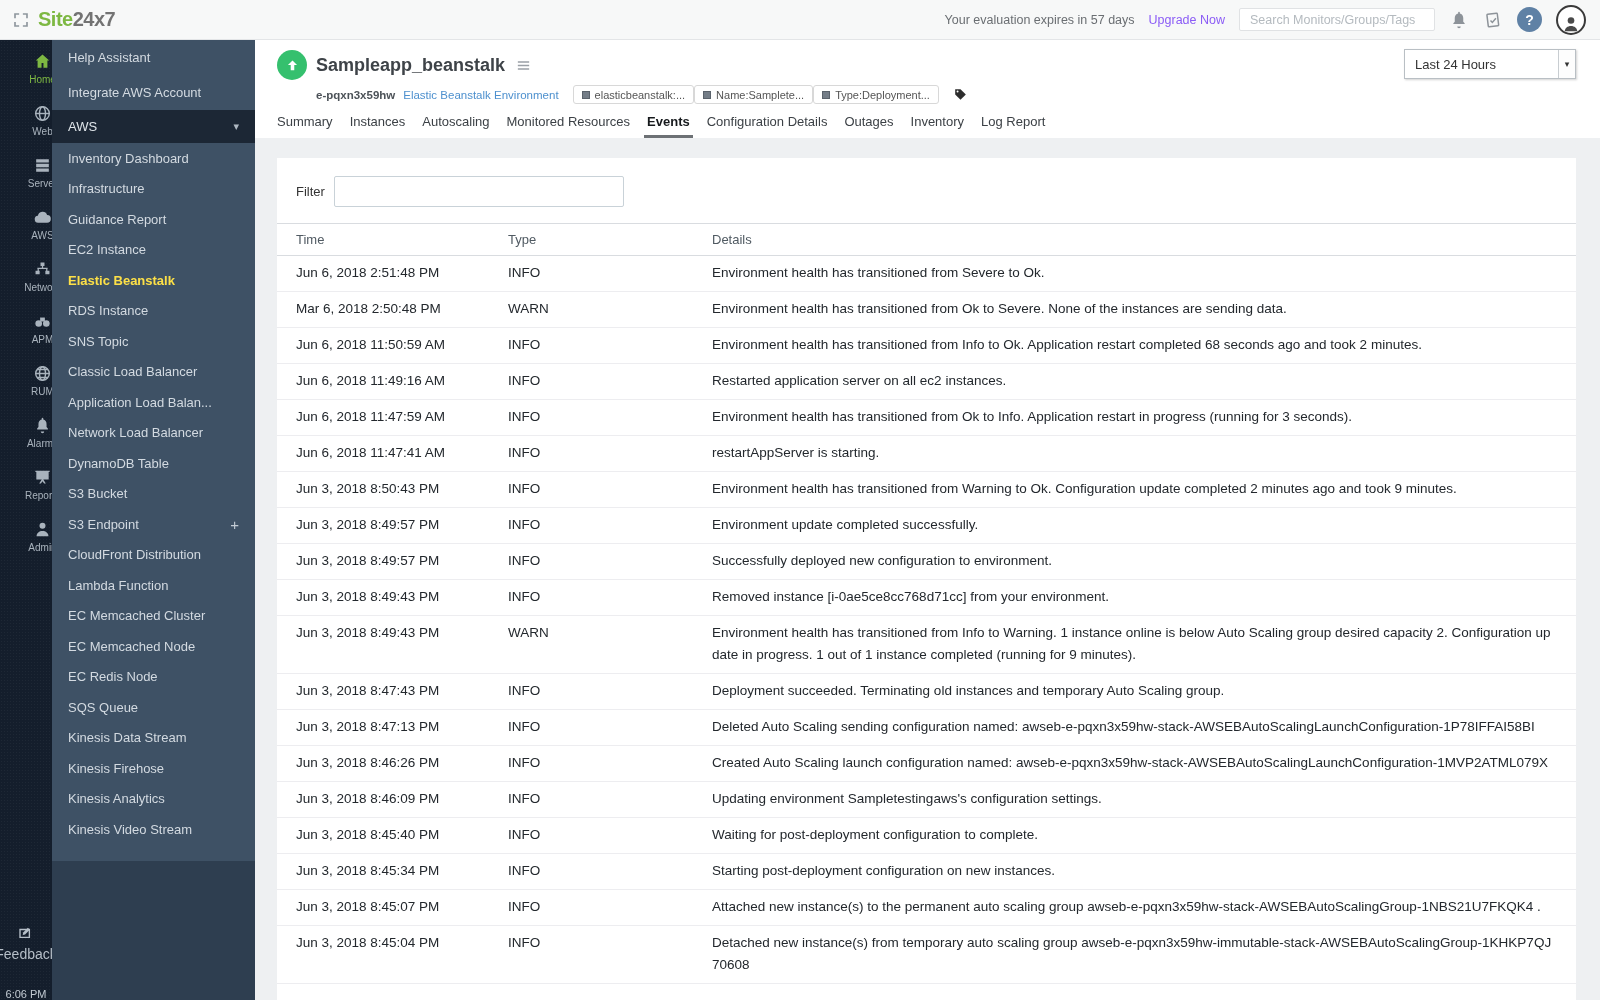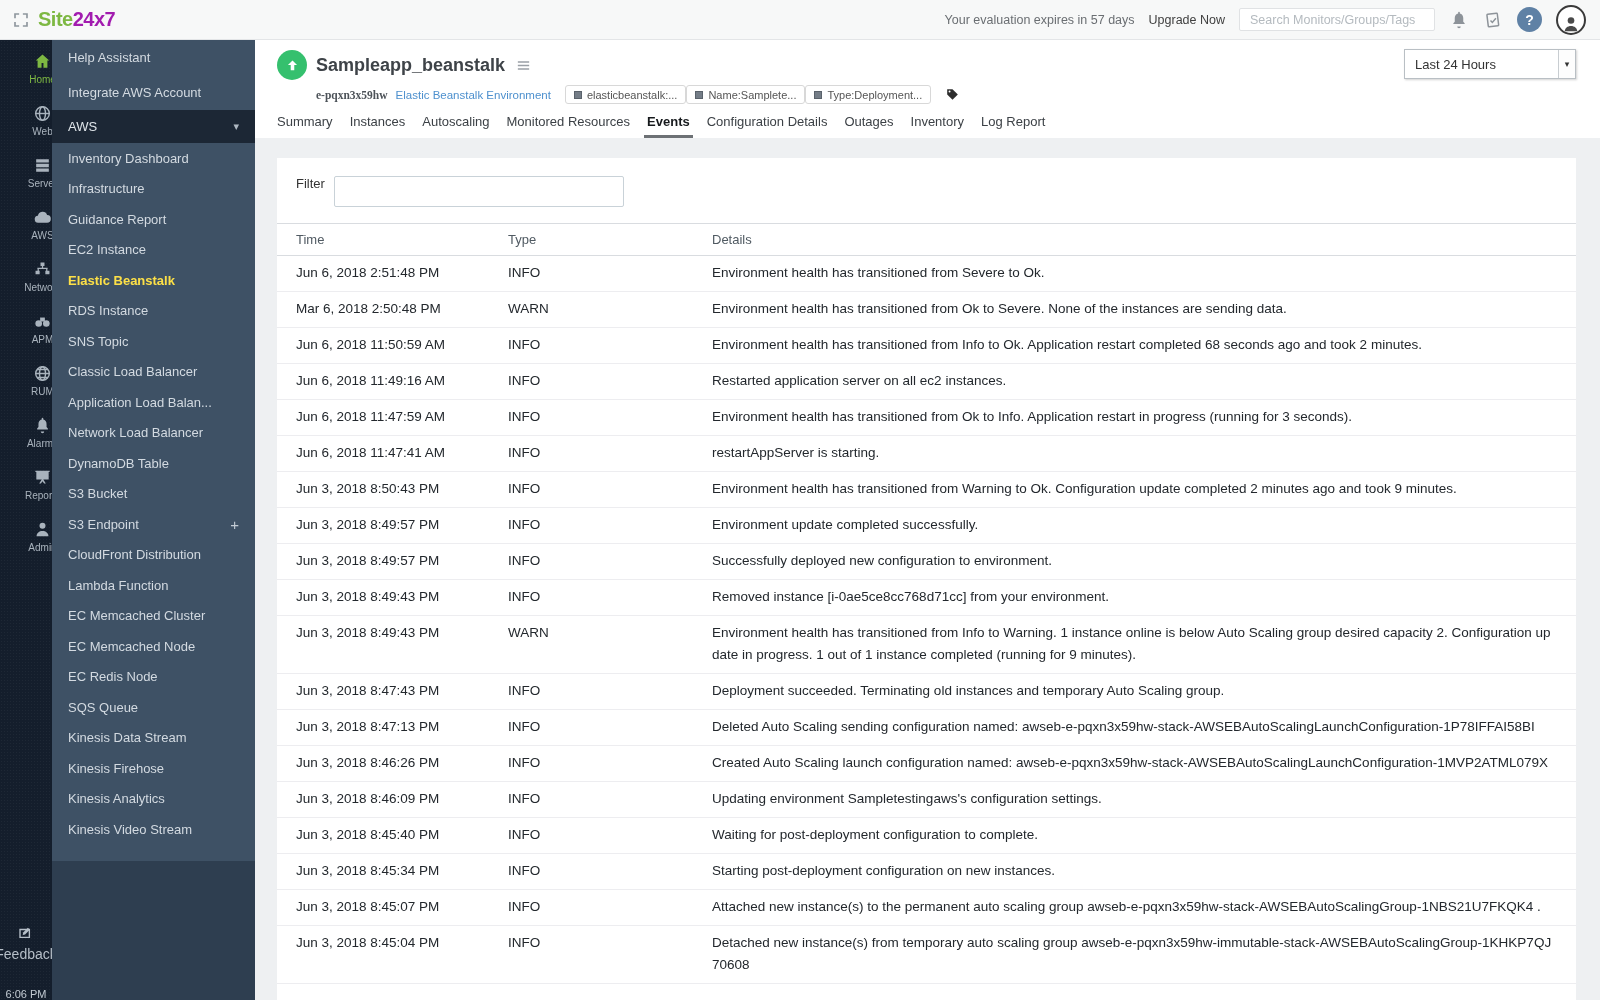--- a/index.html
+++ b/index.html
@@ -8,24 +8,24 @@
   .app { width:1600px; height:1000px; display:flex; flex-direction:column; }
 
   
   .topbar { height:40px; background:#f7f8f8; border-bottom:1px solid #e3e5e7;
             display:flex; align-items:center; justify-content:space-between; padding:0 14px 0 12px; flex:0 0 40px;}
   .brand { display:flex; align-items:center; gap:8px; }
   .expand { color:#8e969d; width:18px; height:18px; display:inline-flex; cursor:pointer;}
   .expand svg { width:18px; height:18px; }
   .logo { font-size:20px; font-weight:bold; letter-spacing:-0.5px; }
   .logo .lg { color:#7db842; }
-  .logo .ld { color:#a21caf; }
+  .logo .ld { color:#737373; }
   .top-right { display:flex; align-items:center; gap:14px; }
   .eval { font-size:12.5px; color:#6a6e72; }
-  .upgrade { font-size:12.5px; color:#404040; cursor:pointer; text-decoration:none; }
+  .upgrade { font-size:12.5px; color:#8b5cf6; cursor:pointer; text-decoration:none; }
   .search { width:196px; height:23px; border:1px solid #e0e2e4; border-radius:2px; background:#fff;
             font-size:12.5px; padding:0 10px; color:#444; outline:none; font-family:inherit;}
   .search::placeholder { color:#b4babf; }
   .tb-ic { width:20px; height:20px; color:#8d9399; display:inline-flex; cursor:pointer; }
   .tb-ic svg { width:20px; height:20px; }
   .help-circle { width:25px; height:25px; border-radius:50%; background:#5f81a5; color:#fff;
                  font-size:14px; font-weight:bold; display:flex; align-items:center; justify-content:center; cursor:pointer;}
   .avatar { width:30px; height:30px; border-radius:50%; background:#fff; border:2px solid #3a3a3a;
             display:flex; align-items:flex-end; justify-content:center; overflow:hidden; cursor:pointer;}
   .avatar svg { width:20px; height:20px; color:#4a4a4a; }
@@ -72,36 +72,36 @@
   .mon-icon svg { width:17px; height:17px; }
   .mtitle { font-size:18px; font-weight:bold; color:#3e4348; }
   .burger { width:17px; height:17px; color:#9aa0a6; margin-left:10px; cursor:pointer; }
   .burger svg { width:17px; height:17px; }
   .range-select { position:absolute; right:24px; top:9px; width:172px; height:30px; border:1px solid #b9bfc4;
                   background:#fff; display:flex; align-items:center; justify-content:space-between; font-size:13px;
                   color:#333; padding-left:10px; cursor:pointer; box-shadow:1px 1px 2px rgba(0,0,0,0.18); }
   .range-select .dd { width:17px; height:28px; border-left:1px solid #c8cdd1; display:flex; align-items:center;
                       justify-content:center; font-size:9px; color:#333; background:#fdfdfd; }
   .meta-row { display:flex; align-items:center; margin-top:5px; margin-left:39px; gap:8px; }
-  .mid { font-size:11.5px; font-weight:bold; color:#4c5258;font-family:Liberation Serif, serif; }
+  .mid { font-size:11.5px; font-weight:bold; color:#4c5258; }
   .mtype { font-size:11.5px; color:#4d90ce; text-decoration:none; cursor:pointer; margin-right:6px;}
   .chip { display:inline-flex; align-items:center; gap:5px; border:1px solid #d8d8d8; border-radius:3px;
           background:#fff; height:19px; padding:0 8px; font-size:11px; color:#555; cursor:pointer; }
   .chip .sq { width:8px; height:8px; background:#747d87; border:1px solid #5a626b; display:inline-block; }
   .tag-ic { width:15px; height:15px; color:#2d2d2d; margin-left:6px; cursor:pointer;}
   .tag-ic svg { width:15px; height:15px; }
   .tabs { display:flex; gap:17px; margin-top:10px; }
   .tab { font-size:13px; color:#3c4146; padding-bottom:9px; position:relative; cursor:pointer; white-space:nowrap; }
   .tab.active { font-weight:bold; color:#16191c; }
   .tab.active::after { content:""; position:absolute; left:-3px; right:-3px; bottom:0; height:3px; background:#6d7175; }
 
   .content { flex:1; background:#eef0f2; padding:20px 24px 0 22px; min-height:0; }
   .card { background:#fff; height:100%; overflow:hidden; padding:18px 0 0 0; }
 
-  .filter-row { display:flex; align-items:flex-start; padding-left:19px; margin-bottom:16px; }
+  .filter-row { display:flex; align-items:center; padding-left:19px; margin-bottom:16px; }
   .filter-row label { font-size:13px; color:#333; margin-right:9px; }
   .filter-input { width:290px; height:31px; border:1px solid #c9d2d8; border-radius:2px; outline:none;
                   font-size:13px; padding:0 8px; font-family:inherit; color:#333;}
 
   .grid-row { display:grid; grid-template-columns:212px 204px 1fr; padding-left:19px; padding-right:18px; }
   .thead { border-top:1px solid #d9dce0; border-bottom:1px solid #d9dce0; }
   .thead > div { font-size:13px; color:#505a62; padding:8px 0; }
   .trow { border-bottom:1px solid #ededf0; }
   .trow > div { font-size:13.5px; color:#23282d; padding:6px 0 7px 0; line-height:22px; }
   .trow .details { word-break:break-all; padding-right:6px; }

